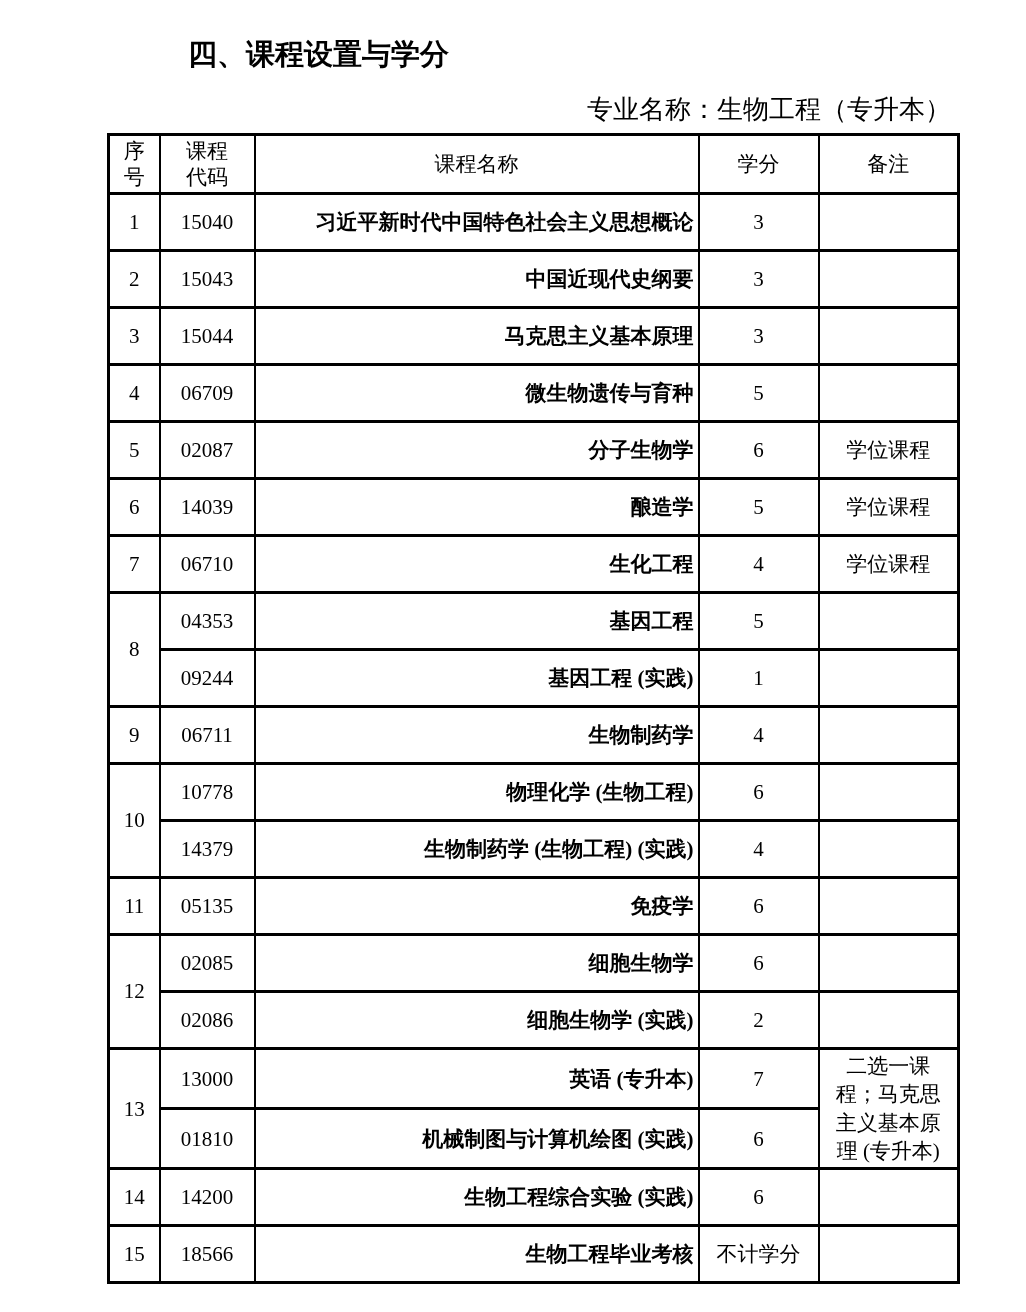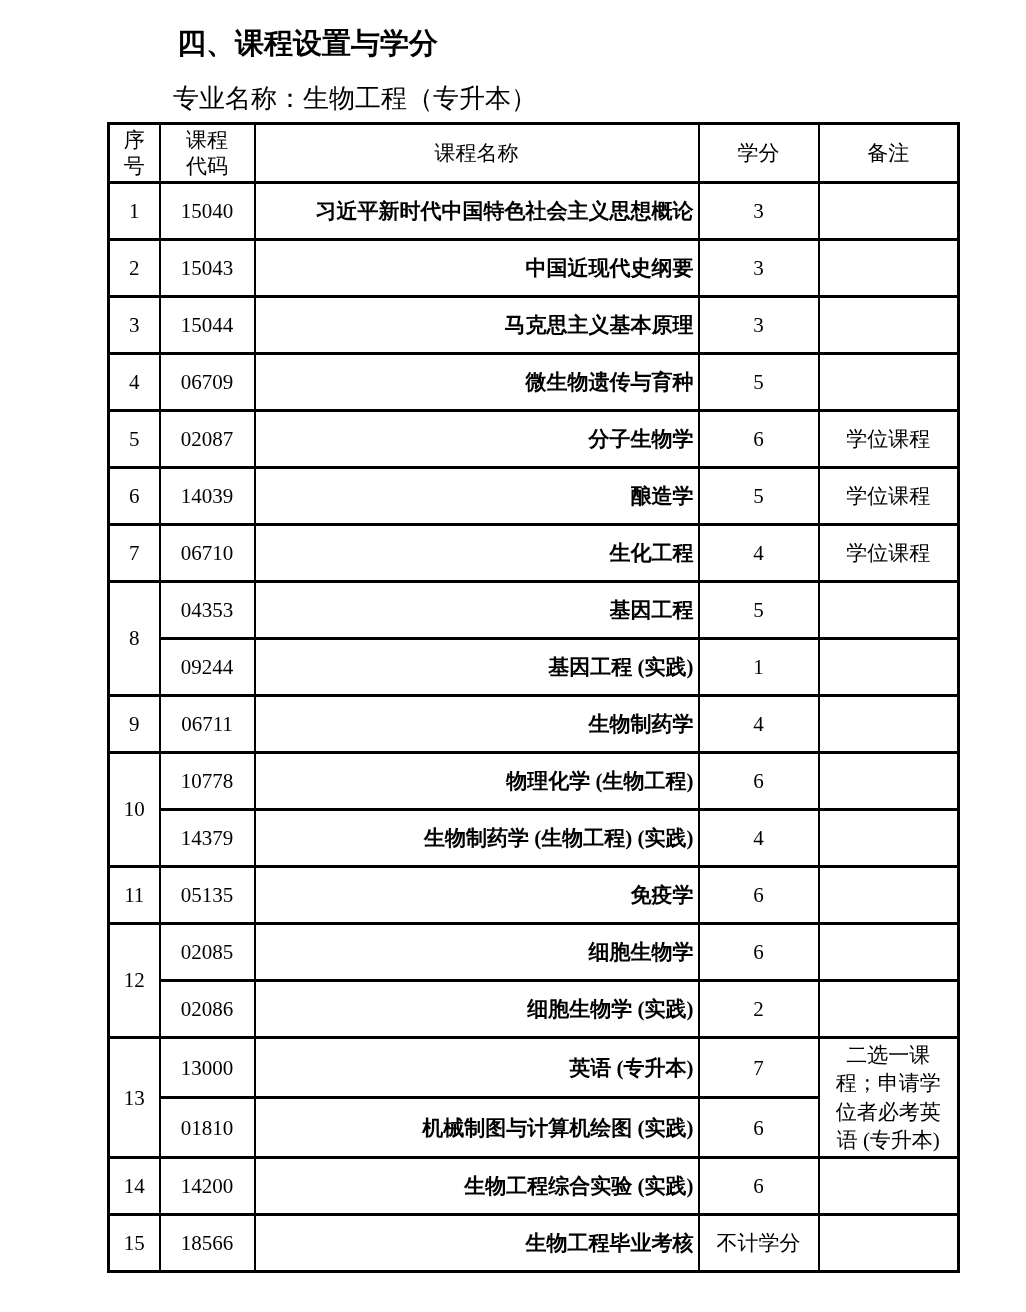--- a/index.html
+++ b/index.html
@@ -3,29 +3,29 @@
 <meta charset="utf-8">
 <style>
   * { box-sizing: border-box; }
   html, body { margin: 0; padding: 0; }
   body {
     width: 1026px; height: 1312px;
     background: #ffffff; color: #000000;
     font-family: "Liberation Serif", "DejaVu Serif", serif;
   }
   .title {
-    margin: 2px; padding: 24px 0 0 175px;
+    margin: 13px; padding: 24px 0 0 175px;
     font-family: "Liberation Sans", "DejaVu Sans", sans-serif;
     font-weight: 700; font-size: 29px; line-height: 1.2;
   }
   .subline {
     display: flex; justify-content: space-between; align-items: flex-end;
     margin: 21px 0 0 107px; width: 848px;
     padding-left: 66px; padding-right: 4px;
-    font-size: 26px; line-height: 1.3;
+    font-size: 26px; line-height: 1.3; flex-direction: column;
   }
   .code-num {
     font-family: "Liberation Sans", "DejaVu Sans", sans-serif;
     font-size: 28px;
   }
   table.course {
     margin: 6px 0 0 107px;
     border-collapse: collapse; table-layout: fixed;
     width: 850px;
     border: 3px solid #000;
@@ -175,21 +175,21 @@
       <td>02086</td>
       <td class="name">细胞生物学 (实践)</td>
       <td>2</td>
       <td></td>
     </tr>
     <tr>
       <td rowspan="2">13</td>
       <td>13000</td>
       <td class="name">英语 (专升本)</td>
       <td>7</td>
-      <td rowspan="2" class="remark-long">二选一课程；申请学位者必考英语 (专升本)</td>
+      <td rowspan="2" class="remark-long">二选一课程；马克思主义基本原理 (专升本)</td>
     </tr>
     <tr>
       <td>01810</td>
       <td class="name">机械制图与计算机绘图 (实践)</td>
       <td>6</td>
     </tr>
     <tr>
       <td>14</td>
       <td>14200</td>
       <td class="name">生物工程综合实验 (实践)</td>

